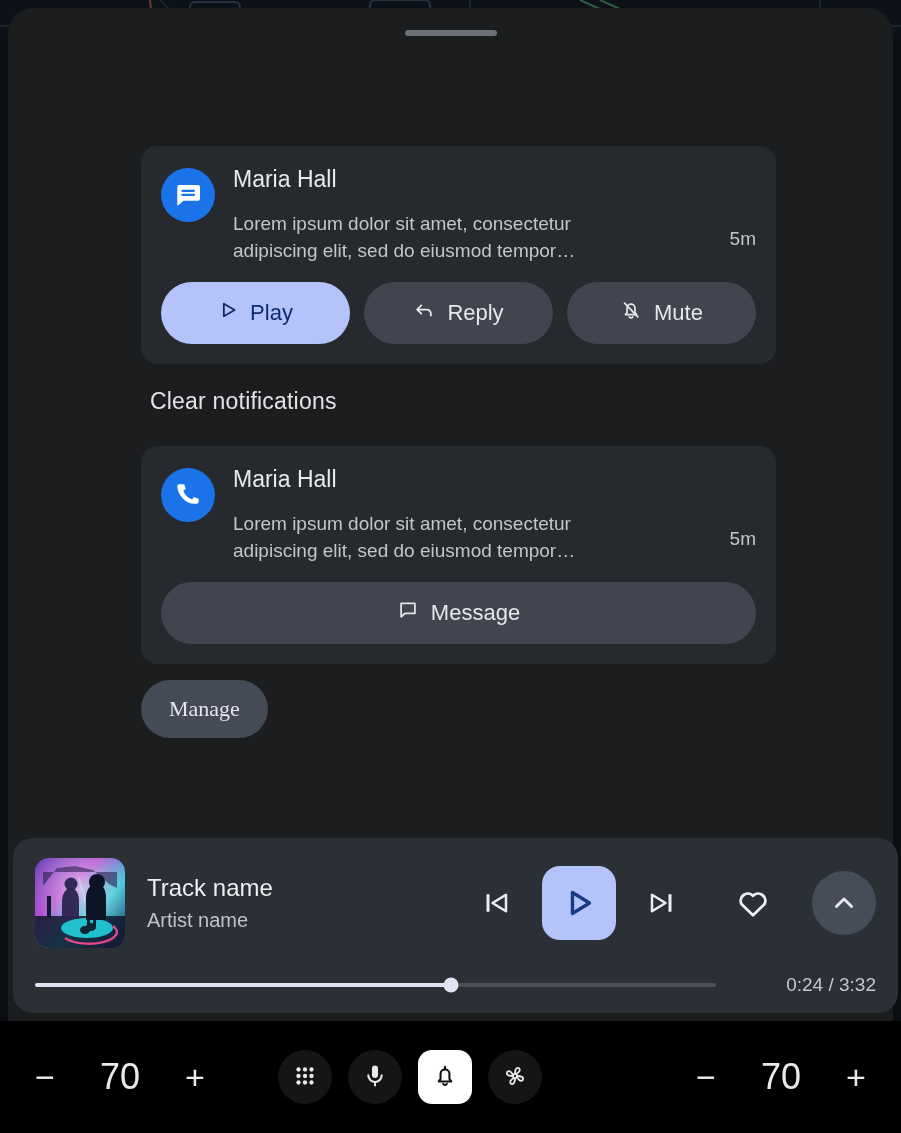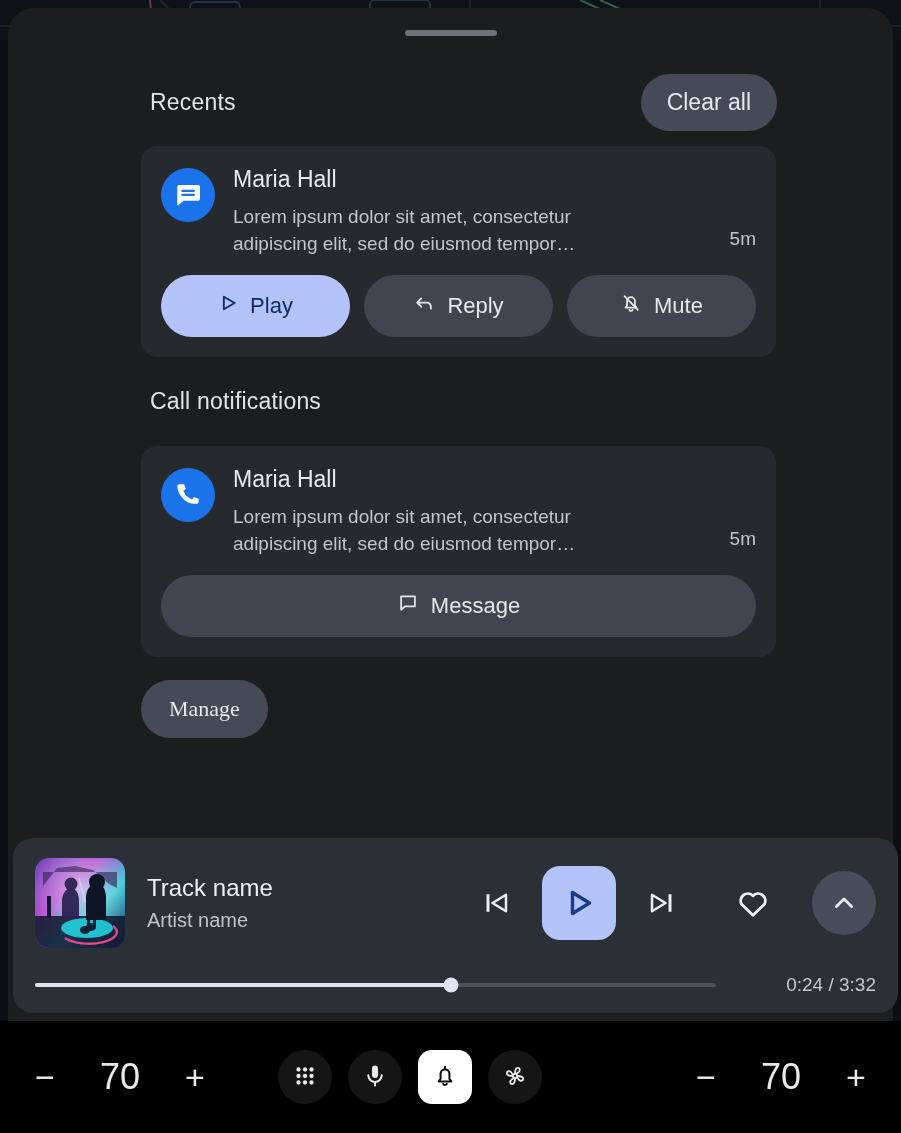--- a/index.html
+++ b/index.html
@@ -50,21 +50,21 @@
   }
   .card-head { display:flex; gap:18px; }
   .avatar {
     width:54px; height:54px; border-radius:50%; flex:0 0 54px;
     background:#1a73e8; display:flex; align-items:center; justify-content:center;
     margin-top:4px;
   }
   .card-texts { flex:1; min-width:0; }
   .sender { color:#e8e9eb; font-size:23px; line-height:30px; }
   .body-row { display:flex; justify-content:space-between; align-items:flex-start; gap:14px; }
-  .msg { color:#c2c5ca; font-size:19px; line-height:27px; margin-top:9px; max-width:392px; }
+  .msg { color:#c2c5ca; font-size:19px; line-height:27px; margin-top:16px; max-width:392px; }
   .when { color:#c2c5ca; font-size:19px; margin-top:34px; white-space:nowrap; }
 
   .actions { display:flex; gap:14px; margin-top:18px; }
   .act {
     height:62px; border:none; border-radius:32px; cursor:pointer;
     display:flex; align-items:center; justify-content:center; gap:12px;
     font-size:22px; font-family:inherit; flex:1;
   }
   .act.primary { background:#b4c4fa; color:#102a6e; }
   .act.secondary { background:#41454f; color:#e6e7ea; }
@@ -152,24 +152,20 @@
     <rect x="370" y="0" width="60" height="18" rx="5" fill="none" stroke="#263142" stroke-width="2"></rect>
     <path d="M580 0 L620 18 M600 0 L640 18" stroke="#2f5e44" stroke-width="2"></path>
     <path d="M150 0 L152 20" stroke="#6b3a3a" stroke-width="2"></path>
   </svg>
 </div>
 
 <div class="shade">
 
   <div class="drag-handle"></div>
 
-  <div class="sec-row" style="left:142px; top:66px; width:627px; height:57px;">
-    <span class="sec-title">Recents</span>
-    <button class="clear-all">Clear all</button>
-  </div>
 
   <div class="card" style="top:138px;">
     <div class="card-head">
       <div class="avatar">
         <svg width="30" height="30" viewBox="0 0 24 24">
           <path d="M4 4h16a1.6 1.6 0 0 1 1.6 1.6v9.4A1.6 1.6 0 0 1 20 16.6H8.4L4.2 20.2A.5.5 0 0 1 3.4 19.8V5.6A1.6 1.6 0 0 1 5 4z" fill="#fff"></path>
           <rect x="6.6" y="7.8" width="11" height="1.7" rx=".85" fill="#1a73e8"></rect>
           <rect x="6.6" y="11" width="11" height="1.7" rx=".85" fill="#1a73e8"></rect>
         </svg>
       </div>
@@ -205,21 +201,21 @@
             <path d="M10.2 19.4a2 2 0 0 0 3.6 0" fill="none" stroke="#e6e7ea" stroke-width="1.9" stroke-linecap="round"></path>
             <path d="M5 4.6 19.4 19.6" stroke="#e6e7ea" stroke-width="1.9" stroke-linecap="round"></path>
           </svg>
         </span>
         <span>Mute</span>
       </button>
     </div>
   </div>
 
   <div class="sec-row" style="left:142px; top:380px;">
-    <span class="sec-title">Call notifications</span>
+    <span class="sec-title">Clear notifications</span>
   </div>
 
   <div class="card" style="top:438px;">
     <div class="card-head">
       <div class="avatar">
         <svg width="30" height="30" viewBox="0 0 24 24">
           <path d="M6.6 3.4 8.9 3.4 10.3 7.2 8.3 8.6a11.6 11.6 0 0 0 7 7l1.4-2 3.8 1.4v2.3c0 .9-.8 1.7-1.7 1.6C11.4 20.1 3.9 12.6 3.4 5.1A1.7 1.7 0 0 1 5 3.4z" fill="#fff"></path>
         </svg>
       </div>
       <div class="card-texts">

